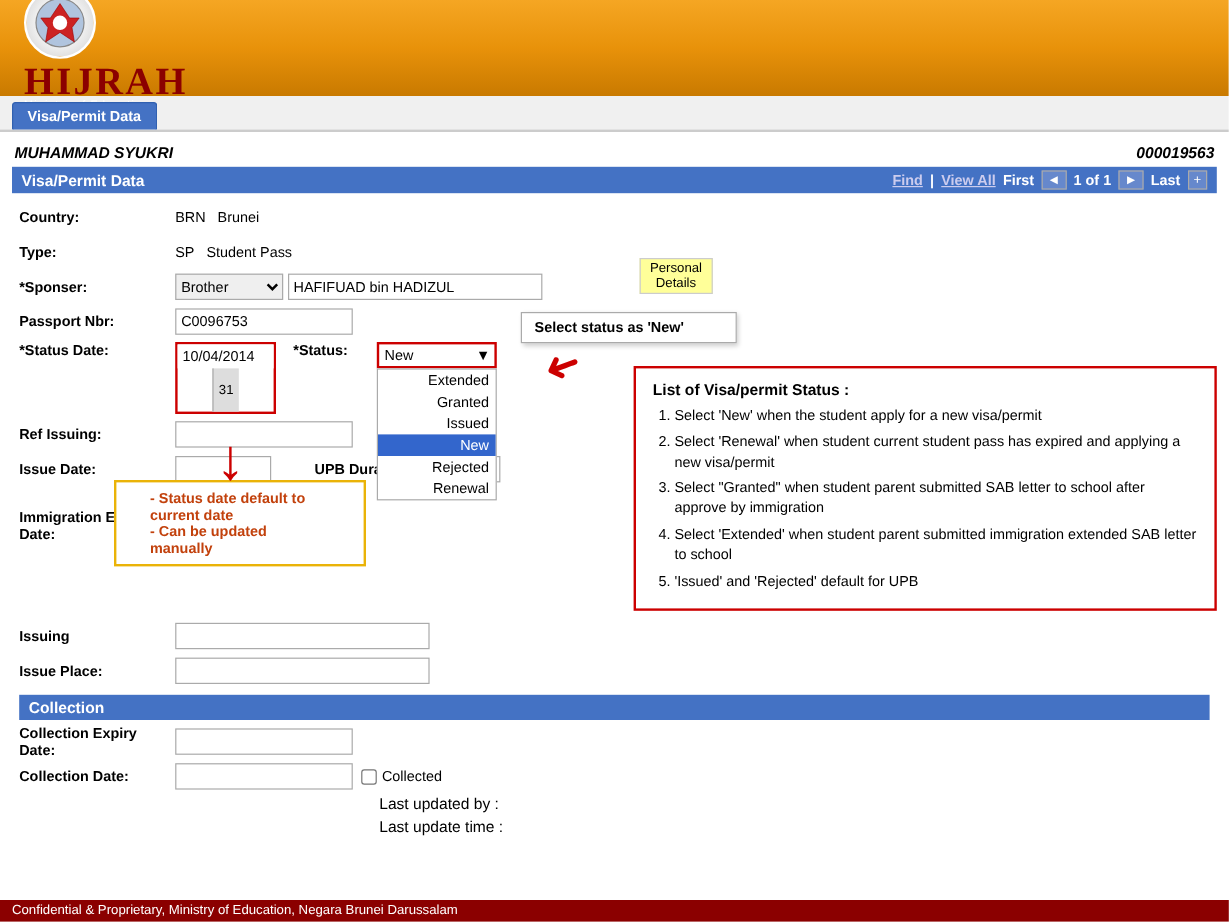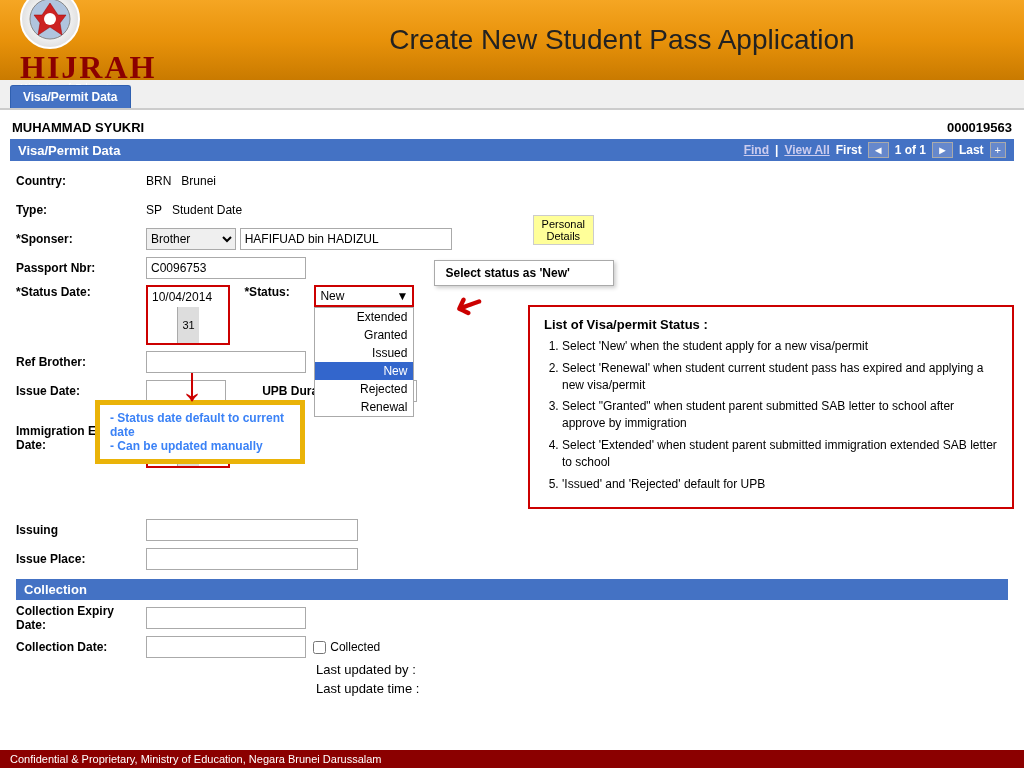--- a/index.html
+++ b/index.html
@@ -79,20 +79,21 @@
     .main-content {
       background: #fff;
       padding: 6px 10px;
     }
     .student-info {
       display: flex;
       justify-content: space-between;
       padding: 4px 2px;
       font-size: 13px;
       font-weight: bold;
+      font-style: italic;
     }
 
     
     .section-header {
       background: #4472C4;
       color: #fff;
       display: flex;
       justify-content: space-between;
       align-items: center;
       padding: 3px 8px;
@@ -144,21 +145,21 @@
     .form-input {
       border: 1px solid #aaa;
       padding: 2px 4px;
       font-size: 12px;
       height: 22px;
     }
     .form-input-wide {
       width: 212px;
     }
     .form-input-medium {
-      width: 160px;
+      width: 148px;
     }
     .form-input-short {
       width: 80px;
     }
     select.sponsor-select {
       width: 90px;
       height: 22px;
       font-size: 12px;
       border: 1px solid #aaa;
     }
@@ -311,21 +312,20 @@
         <circle cx="22" cy="22" r="20" fill="#b0c4de" stroke="#888" stroke-width="1"></circle>
         <polygon points="22,6 30,18 38,18 32,26 34,38 22,30 10,38 12,26 6,18 14,18" fill="#cc2222" stroke="#990000" stroke-width="0.5"></polygon>
         <circle cx="22" cy="22" r="6" fill="#fff"></circle>
       </svg>
     </div>
     <div>
       <div class="logo-text">HIJRAH</div>
       <div class="logo-subtext">Ministry of Education</div>
     </div>
   </div>
-  <div class="header-title">Create New Student Pass Application</div>
 </div>
 
 <div class="tab-bar">
   <div class="tab-active">Visa/Permit Data</div>
 </div>
 
 <div class="main-content">
 
   <div class="student-info">
     <span>MUHAMMAD SYUKRI</span>
@@ -352,21 +352,21 @@
 
       <div class="form-row">
         <span class="form-label">Country:</span>
         <span class="form-value">BRN</span>
         <span class="form-value">Brunei</span>
       </div>
 
       <div class="form-row">
         <span class="form-label">Type:</span>
         <span class="form-value">SP</span>
-        <span class="form-value">Student Date</span>
+        <span class="form-value">Student Pass</span>
       </div>
 
       <div class="form-row">
         <span class="form-label">*Sponser:</span>
         <select class="sponsor-select">
           <option>Brother</option>
           <option>Father</option>
           <option>Mother</option>
           <option>Guardian</option>
           <option>Self</option>
@@ -412,41 +412,41 @@
         <div style="position:relative;">
           <div style="position:absolute; left:20px; top:-25px; background:#fff; border:1px solid #aaa; padding:5px 10px; font-size:12px; font-weight:bold; width:180px; box-shadow:2px 2px 4px rgba(0,0,0,0.2); z-index:50;">
             <span>Select status as 'New'</span>
           </div>
 
           <div style="position:absolute; left:40px; top:0px; font-size:36px; color:#c00; z-index:50; transform:rotate(160deg);">➜</div>
         </div>
       </div>
 
       <div class="form-row">
-        <span class="form-label">Ref Brother:</span>
+        <span class="form-label">Ref Issuing:</span>
         <input type="text" class="form-input form-input-medium" value="" style="">
       </div>
 
       <div class="form-row">
         <span class="form-label">Issue Date:</span>
         <input type="text" class="form-input form-input-short" value="" style="">
         &nbsp;&nbsp;&nbsp;&nbsp;&nbsp;&nbsp;&nbsp;&nbsp;&nbsp;&nbsp;
         <span class="upb-label">UPB Duratio</span>
         <input type="text" class="form-input form-input-short" value="" style="margin-left: 4px;">
       </div>
 
       <div class="form-row">
         <span class="form-label">Immigration Expiry Date:</span>
         <div class="date-input-wrap">
           <input type="text" value="" style="width: 80px;">
           <button class="cal-btn">31</button>
         </div>
       </div>
 
-      <div style="position:absolute; left:85px; top:235px; background:#fff; border:5px solid #eab308; padding:6px 10px; font-size:12px; color:#3b82f6; font-weight:bold; width:210px; z-index:40;">
+      <div style="position:absolute; left:85px; top:235px; background:#fff; border:2px solid #eab308; padding:6px 28px; font-size:12px; color:#c2410c; font-weight:bold; width:210px; z-index:40;">
         <div>- Status date default to current date</div>
         <div>- Can be updated manually</div>
       </div>
 
       <div style="position:absolute; left:170px; top:195px; font-size:48px; color:#c00; z-index:40; line-height:1;">↓</div>
 
       <div class="form-row" style="margin-top: 50px;">
         <span class="form-label">Issuing</span>
         <input type="text" class="form-input form-input-wide" value="" style="">
       </div>

